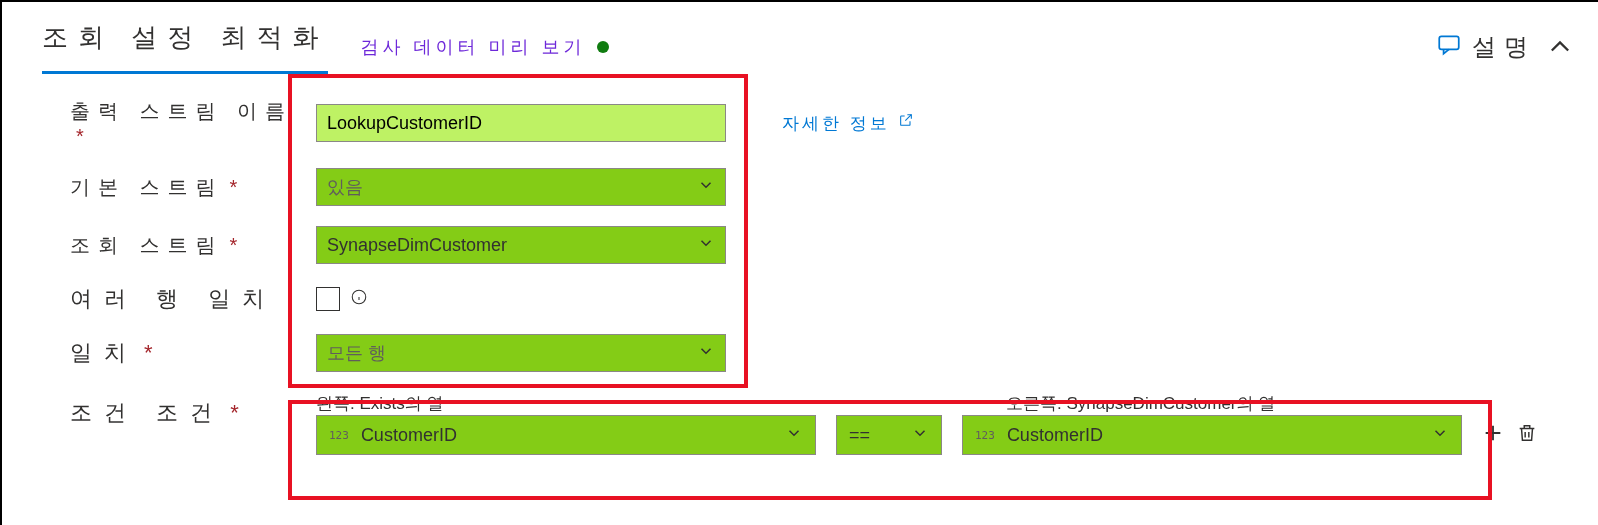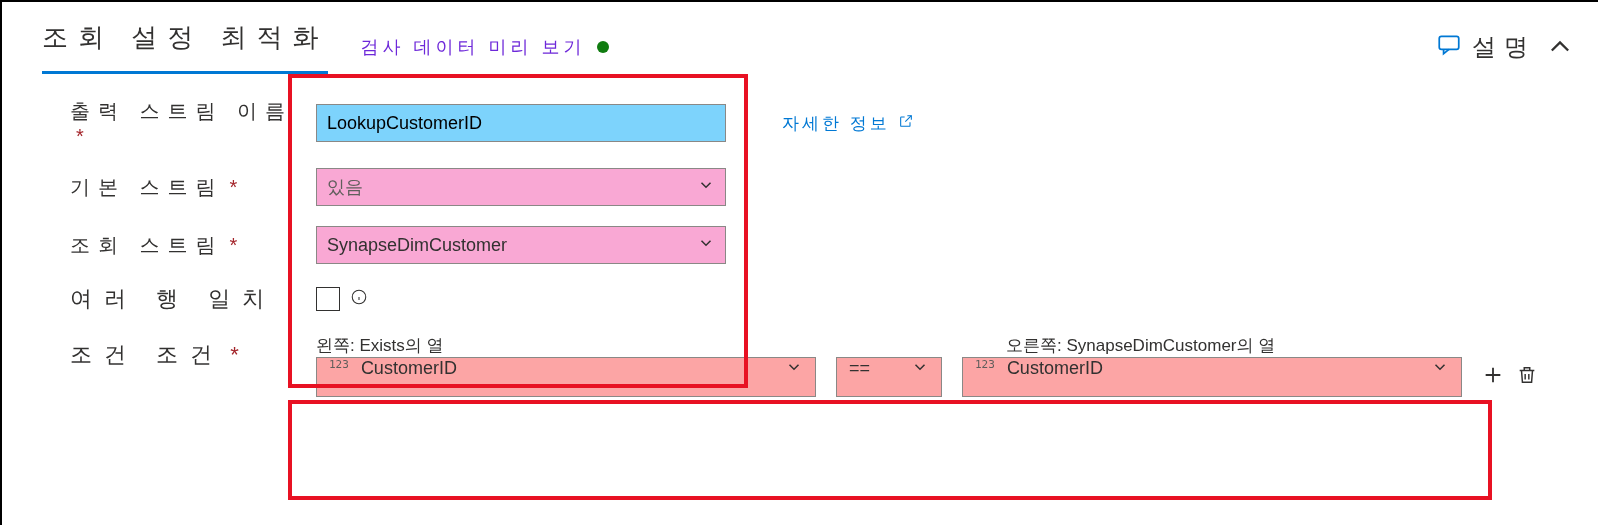--- a/index.html
+++ b/index.html
@@ -89,48 +89,48 @@
     width: 1204px; height: 100px;
     pointer-events:none;
   }
   .main { position: relative; }
 
   input[type=text].txt {
     width: 410px; height: 38px;
     padding: 4px 10px;
     font-size: 18px;
     border: 1px solid #8a8886;
-    background:#7dd3fc;
+    background:#bef264;
   }
   .dropdown {
     width: 410px; height: 38px;
     border: 1px solid #8a8886;
     display:flex; align-items:center; justify-content:space-between;
     padding: 0 10px; font-size:18px; color:#605e5c;
-    cursor:pointer; background:#f9a8d4;
+    cursor:pointer; background:#84cc16;
   }
   .dropdown.filled { color:#323130; }
   .dropdown .chev-s svg{ width:18px; height:18px; }
   .cond-dropdown {
     height: 40px;
     border: 1px solid #8a8886;
-    display:flex; align-items:flex-start;
+    display:flex; align-items:center;
     padding: 0 12px; font-size:18px;
-    cursor:pointer; background:#fca5a5;
+    cursor:pointer; background:#84cc16;
     gap:8px;
   }
   .cond-dropdown.left { width: 500px; }
   .cond-dropdown.op  { width: 106px; justify-content:space-between;}
   .cond-dropdown.right{ width: 500px; }
   .cond-dropdown .chev-s { margin-left:auto; }
   .cond-dropdown .chev-s svg{ width:18px; height:18px; }
   .type-badge { font-size:11px; color:#605e5c; margin-right:4px; font-family:Consolas,monospace;}
   .learn-more {
     color:#0078d4; font-size:17px; letter-spacing:3px;
-    display:inline-flex; align-items:center; gap:8px;
+    display:inline-flex; gap:8px;
     margin-left: 40px; cursor:pointer;
   }
   .ext-icon svg{ width:16px;height:16px; stroke:#0078d4; fill:none; stroke-width:1.6;}
   .checkbox {
     width: 24px; height:24px; border:1px solid #323130; cursor:pointer; background:#fff;
   }
   .info-icon svg{width:18px;height:18px;stroke:#323130;fill:none;stroke-width:1.4;}
   .cond-area{
     flex:1;
   }
@@ -236,20 +236,33 @@
         <span class="info-icon">
           <svg viewBox="0 0 24 24">
               <circle cx="12" cy="12" r="9"></circle>
               <path d="M12 8h0"></path>
               <path d="M12 12v4"></path>
             </svg>
         </span>
       </div>
     </div>
 
+    <div class="row">
+      <div class="label-col big">
+        <span>일치</span><span class="req">*</span>
+      </div>
+      <div class="dropdown">
+        <span>모든 행</span>
+        <span class="chev-s">
+          <svg viewBox="0 0 24 24">
+              <path d="M6 9l6 6 6-6" fill="none" stroke="#323130" stroke-width="2"></path>
+            </svg>
+        </span>
+      </div>
+    </div>
 
     <div class="row" style="align-items:flex-start;">
       <div class="label-col big" style="padding-top:6px;">
         <span>조건 조건</span><span class="req">*</span>
       </div>
 
       <div class="cond-area">
         <div class="cond-top">
           <div class="lbl-l field-label">
             <span>왼쪽: </span><span>Exists의 열</span>

